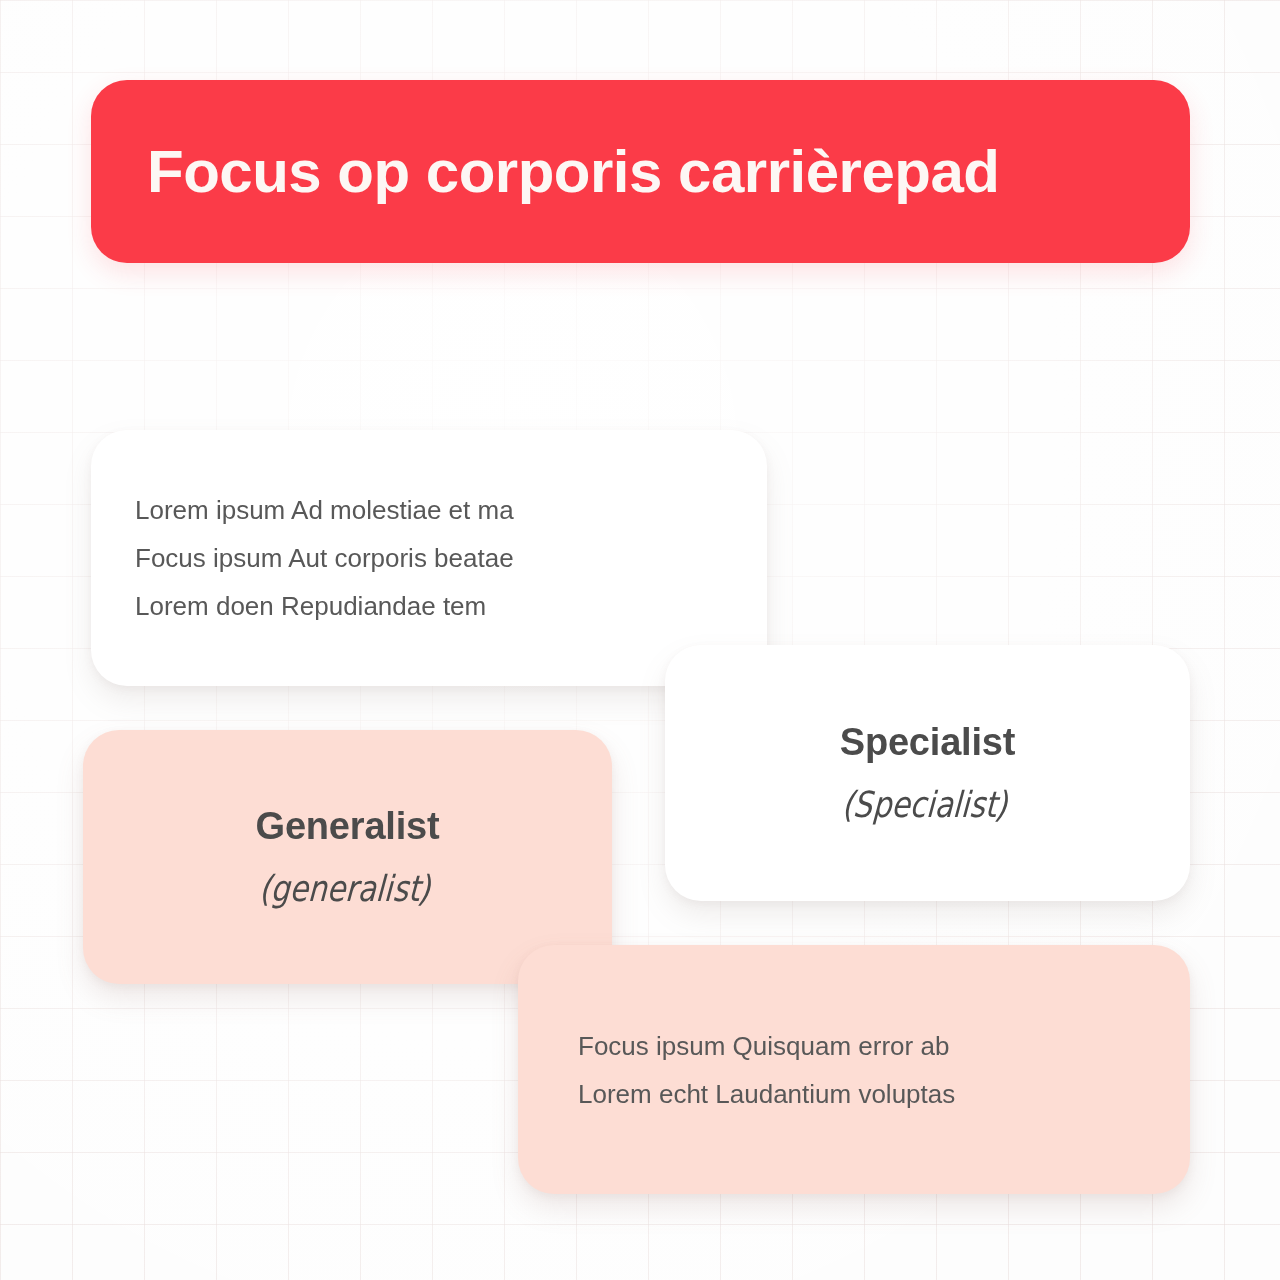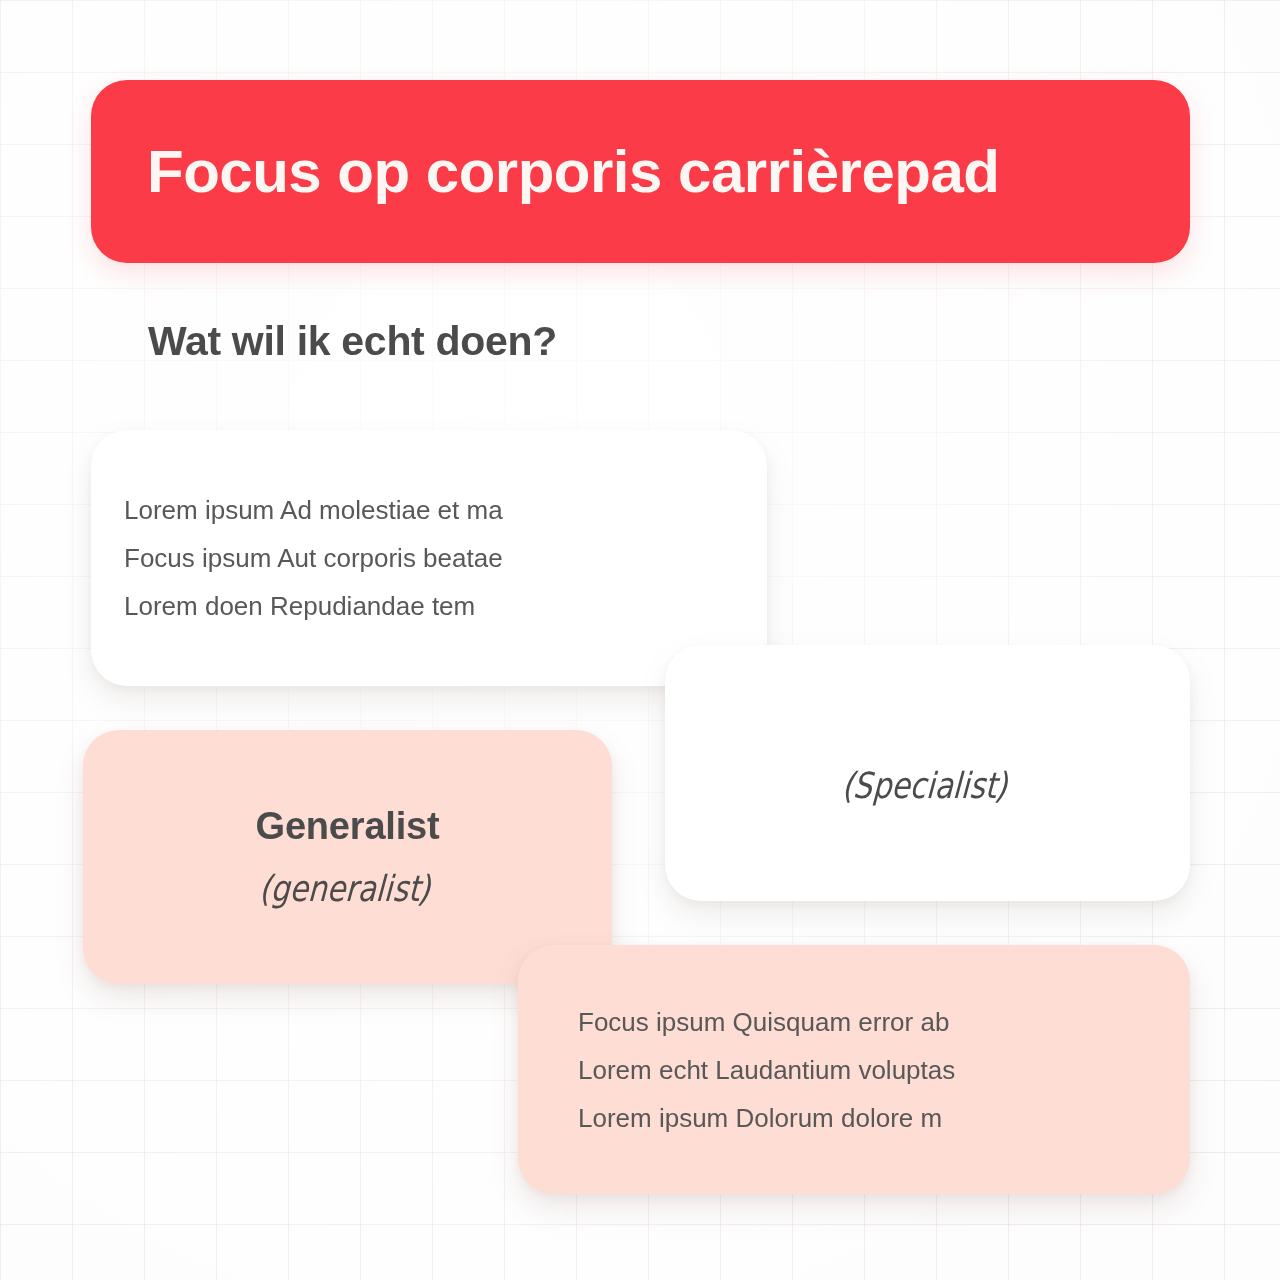--- a/index.html
+++ b/index.html
@@ -126,65 +126,64 @@
     font-weight: 400;
     font-style: italic;
     font-family: "DejaVu Sans", sans-serif;
     font-stretch: condensed;
     transform: skewX(-6deg) scaleX(0.92);
     line-height: 1;
   }
 
   
   #card-top-list     { left: 91px;  top: 430px; width: 676px; height: 256px; }
-  #card-top-list .list { padding-left: 33px; }
+  #card-top-list .list { padding-left: 44px; }
 
   #card-specialist   { left: 665px; top: 645px; width: 525px; height: 256px; }
 
   #card-generalist   { left: 83px;  top: 730px; width: 529px; height: 254px; }
 
   #card-bottom-list  { left: 518px; top: 945px; width: 672px; height: 249px; }
   #card-bottom-list .list { padding-left: 60px; }
 </style>
 </head>
 <body>
 
 <div id="canvas">
 
   <div id="grid"></div>
   <div id="grid-wash"></div>
 
   <div id="title-banner">
     <div id="title-text">Focus op corporis carrièrepad</div>
   </div>
 
-  <div id="section-heading">Wat wil ik echt doen?</div>
 
   <div id="card-top-list" class="card card-white">
     <div class="list">
       <div class="list-item">Lorem ipsum Ad molestiae et ma</div>
       <div class="list-item">Focus ipsum Aut corporis beatae</div>
       <div class="list-item">Lorem doen Repudiandae tem</div>
     </div>
   </div>
 
   <div id="card-specialist" class="card card-white">
     <div class="label-block">
+      <div class="label-primary">Specialist</div>
       <div class="label-script">(Specialist)</div>
     </div>
   </div>
 
   <div id="card-generalist" class="card card-pink">
     <div class="label-block">
       <div class="label-primary">Generalist</div>
       <div class="label-script">(generalist)</div>
     </div>
   </div>
 
   <div id="card-bottom-list" class="card card-pink">
     <div class="list">
       <div class="list-item">Focus ipsum Quisquam error ab</div>
       <div class="list-item">Lorem echt Laudantium voluptas</div>
-      <div class="list-item">Lorem ipsum Dolorum dolore m</div>
     </div>
   </div>
 
 </div>
 
 </body></html>

